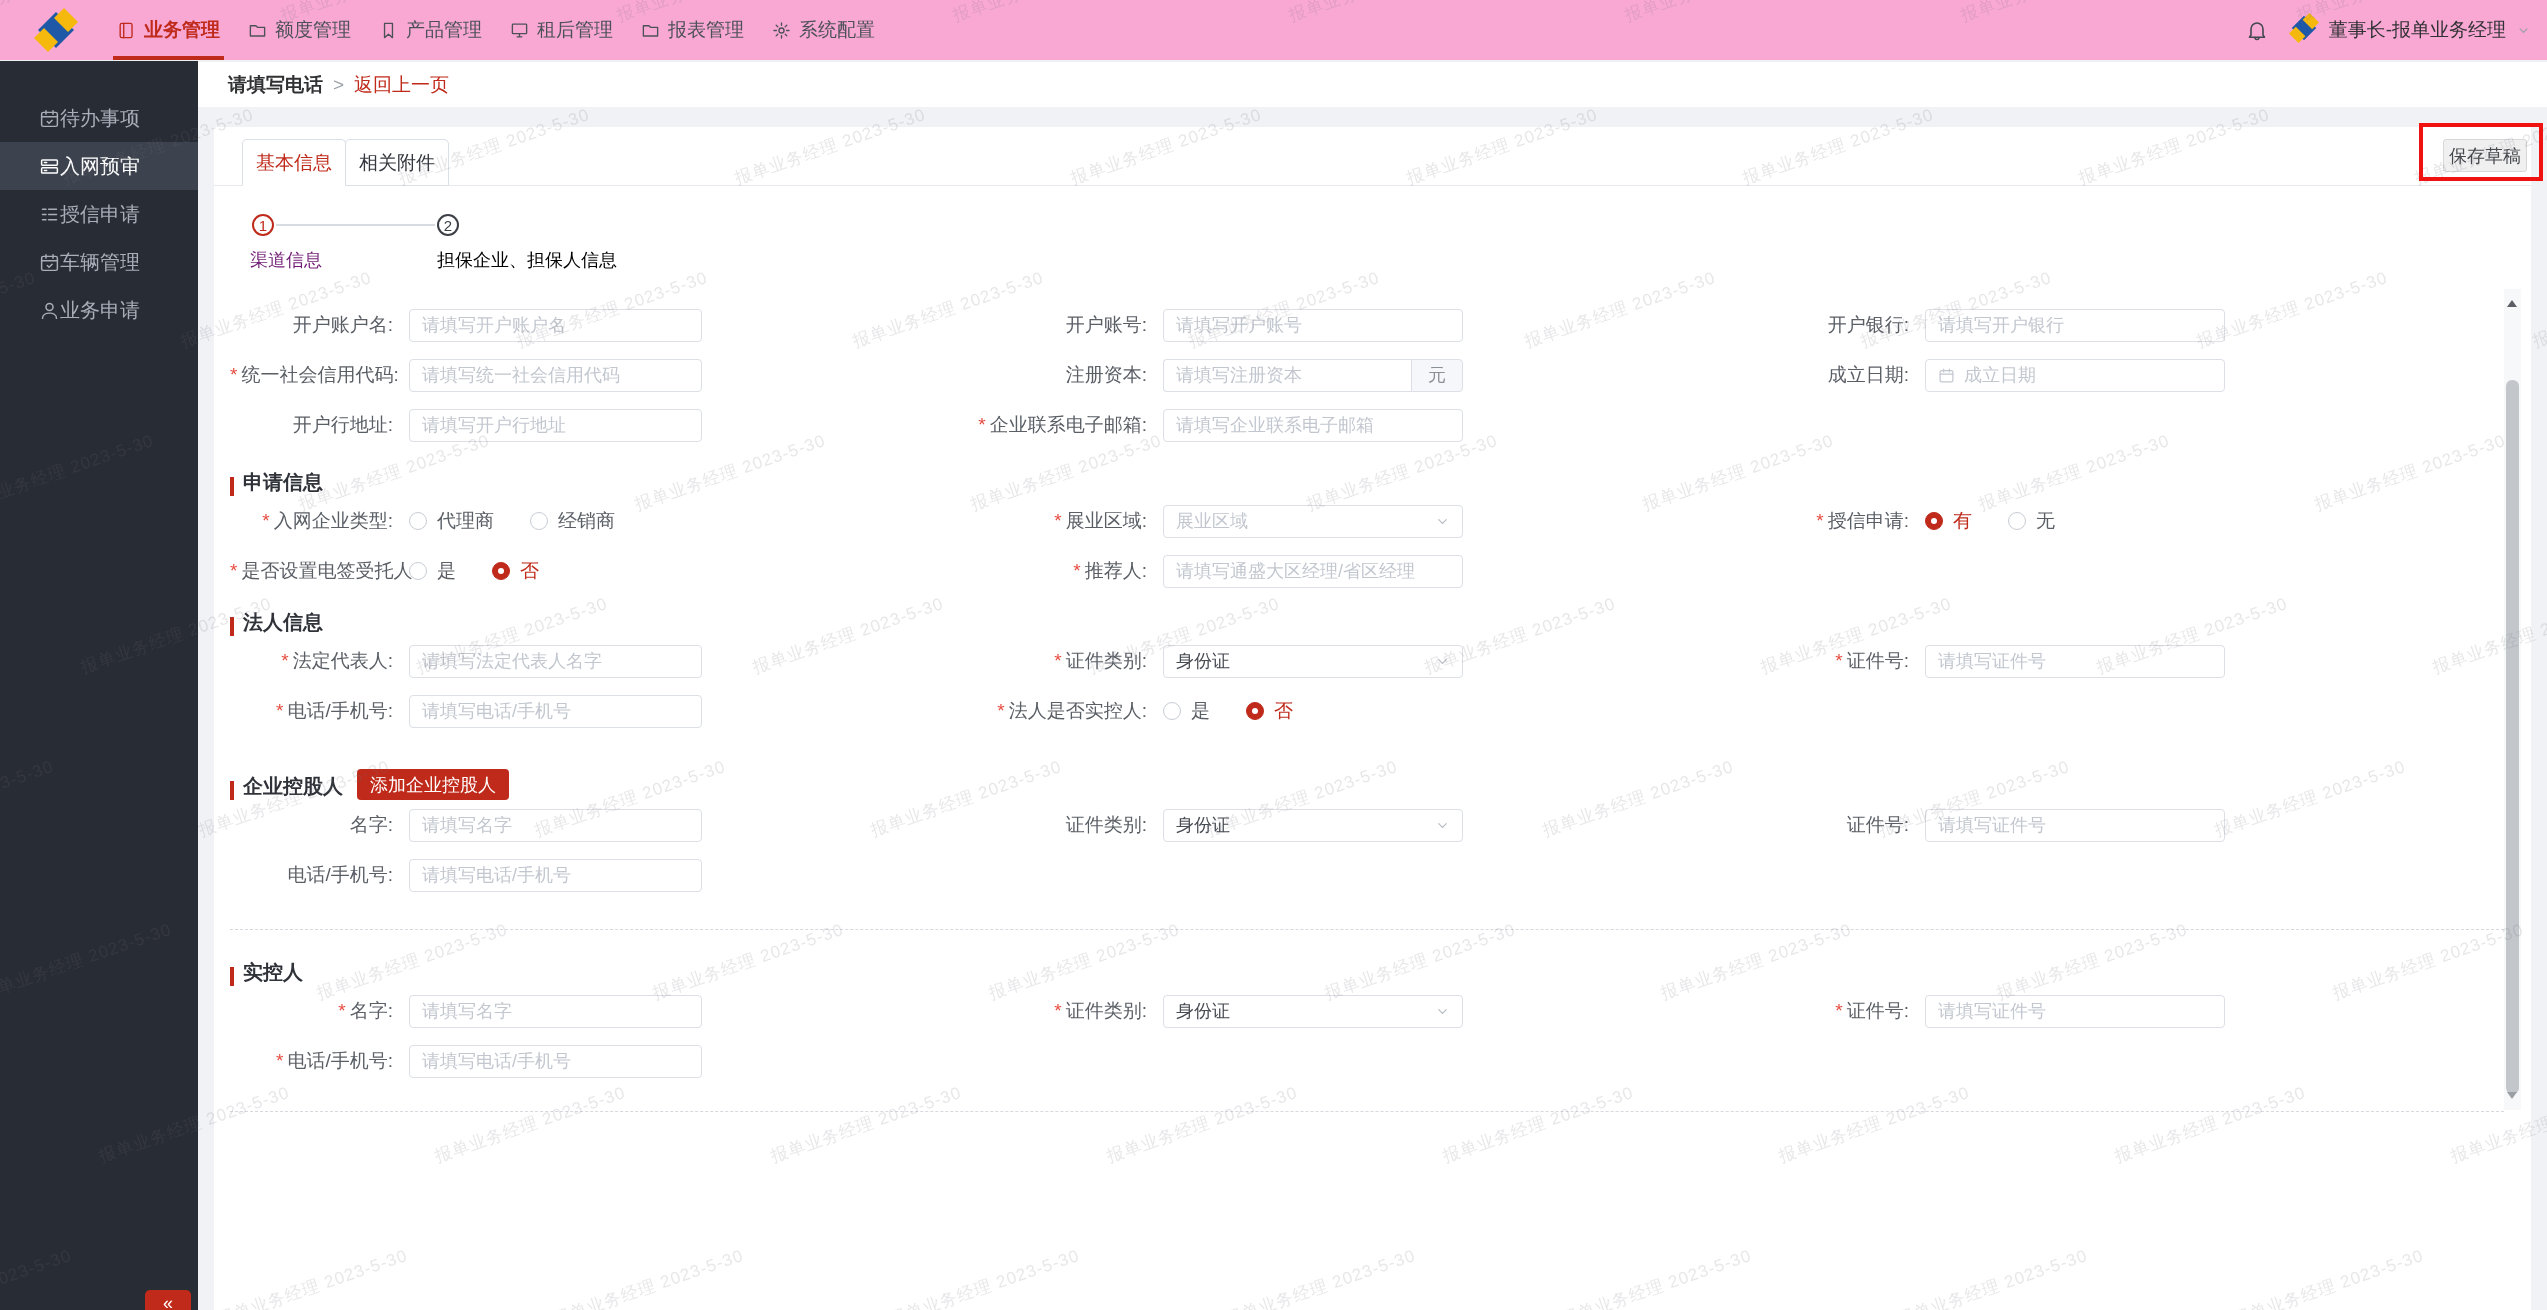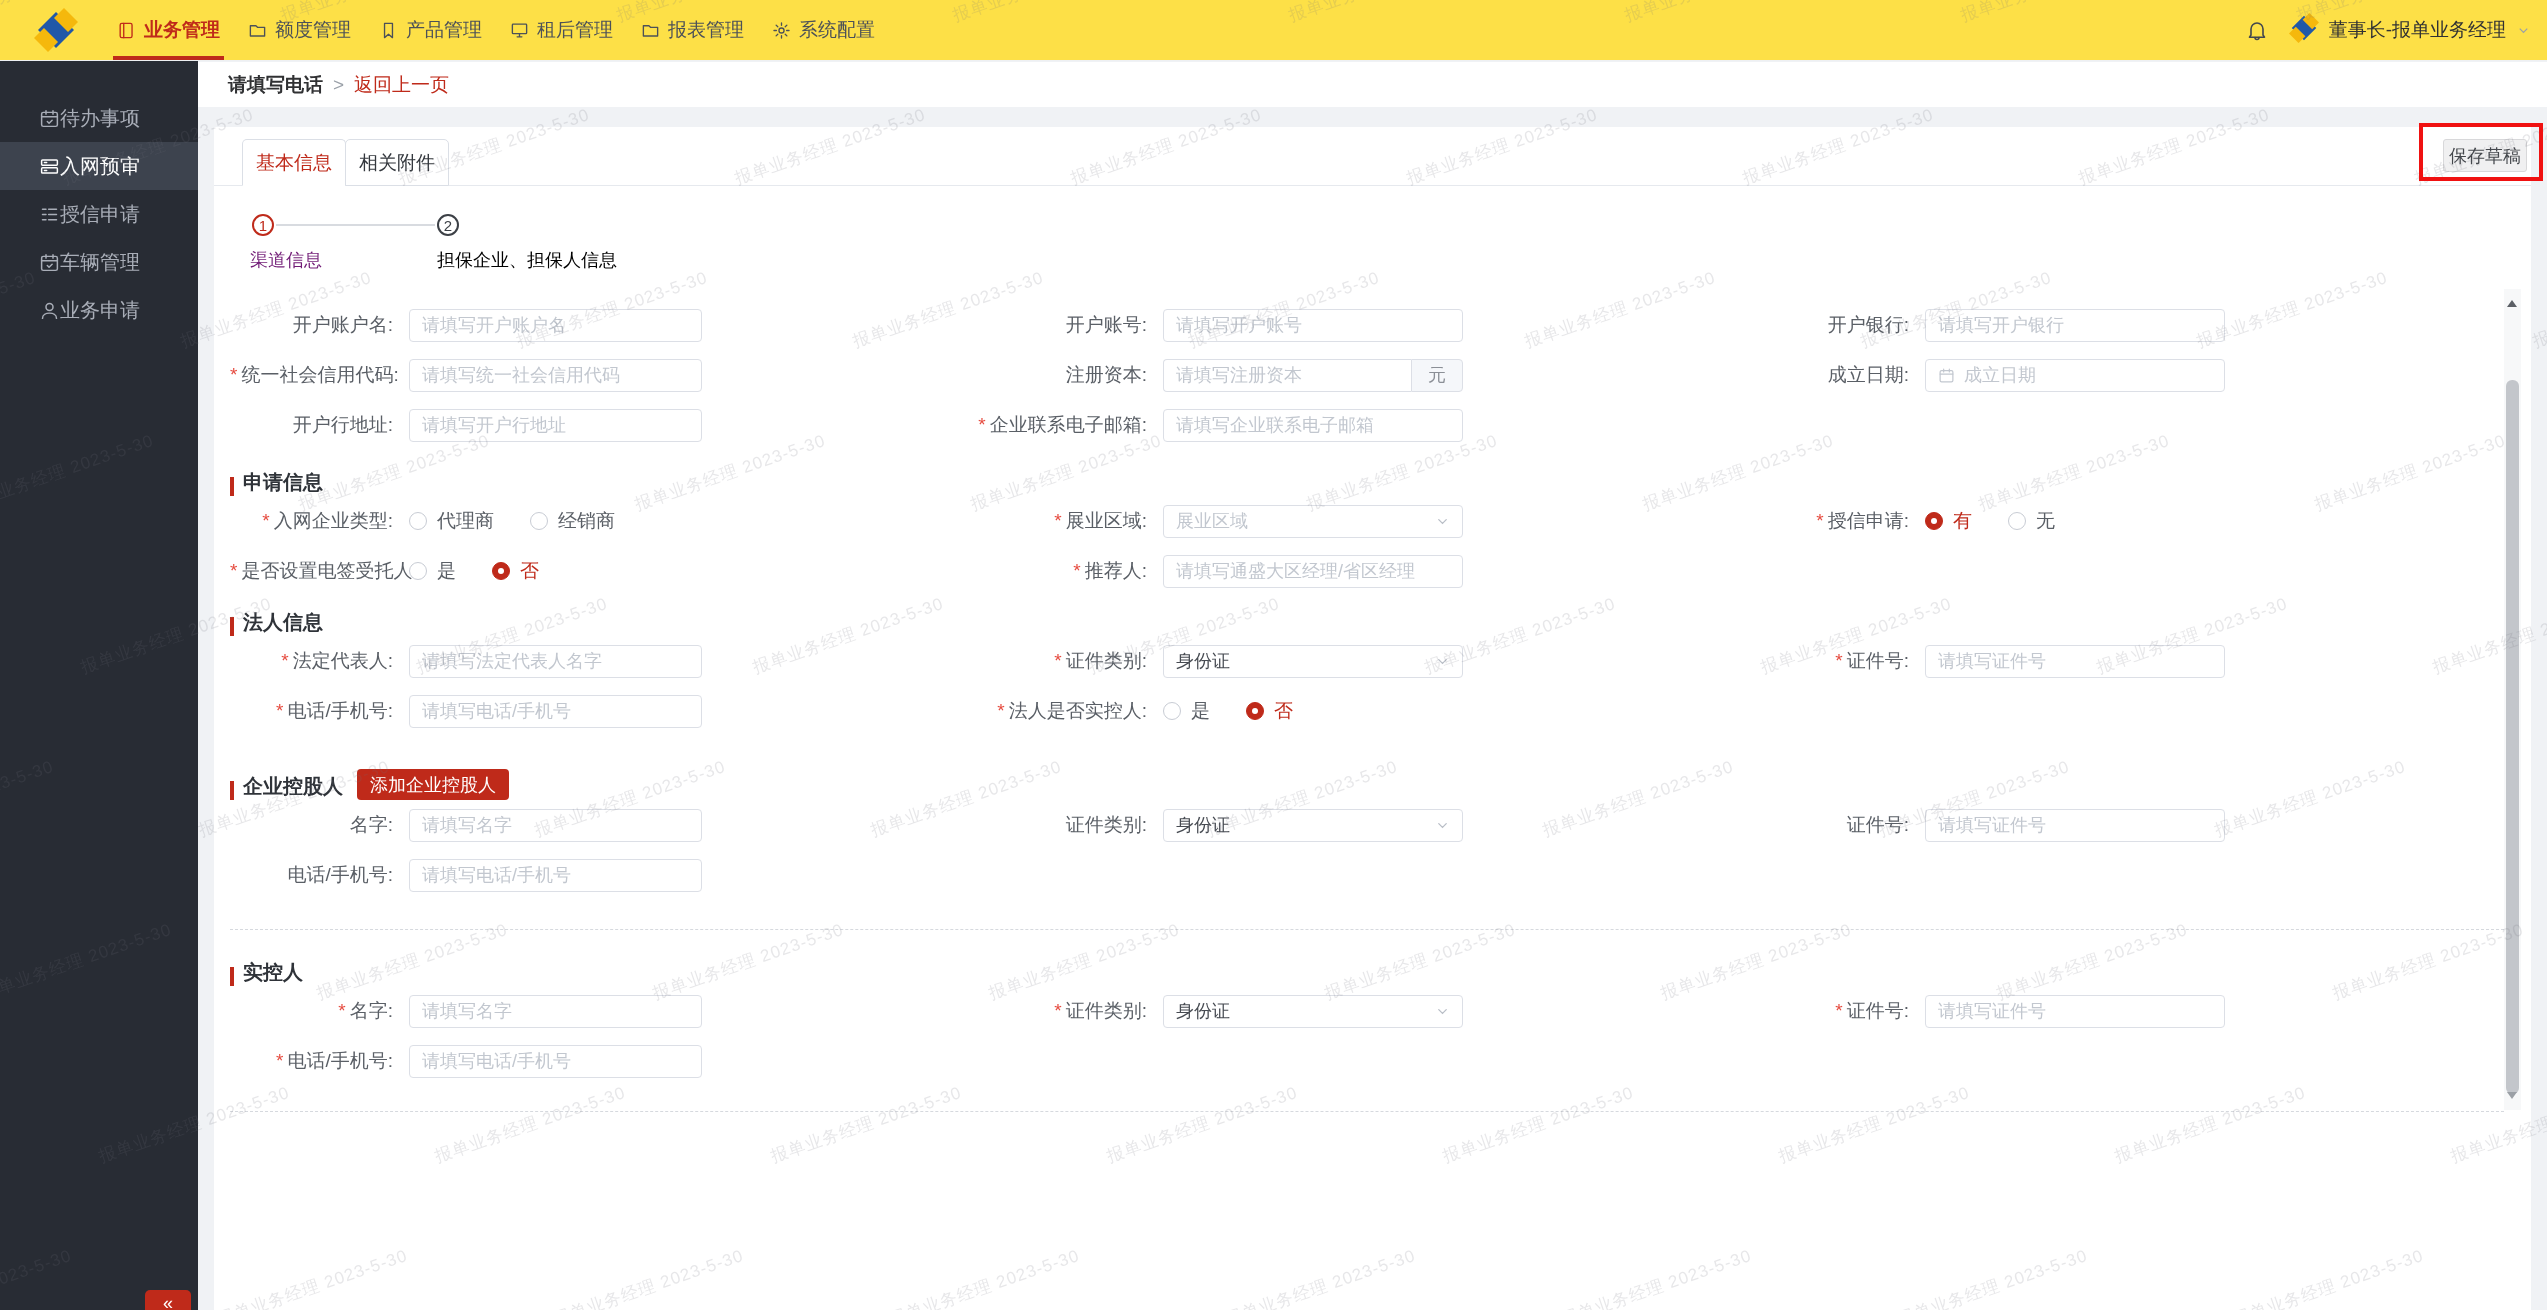--- a/index.html
+++ b/index.html
@@ -1,20 +1,20 @@
 <!DOCTYPE html>
 <html><head>
 <meta charset="utf-8">
 <style>
   html,body{margin:0;padding:0;}
   body{font-family:"Liberation Sans","DejaVu Sans",sans-serif;}
   .app{position:relative;width:2547px;height:1310px;background:#f0f2f5;overflow:hidden;}
 
   
-  .navbar{position:absolute;left:0;top:0;width:100%;height:60px;background:#fde047;border-bottom:1px solid #eef0f2;z-index:5;}
+  .navbar{position:absolute;left:0;top:0;width:100%;height:60px;background:#f9a8d4;border-bottom:1px solid #eef0f2;z-index:5;}
   .brand{position:absolute;left:34px;top:8px;}
   .nav-menu{position:absolute;left:113px;top:0;height:60px;display:flex;gap:20px;align-items:stretch;}
   .nav-item{position:relative;display:flex;align-items:center;gap:8px;font-size:19px;color:#4c5158;cursor:pointer;padding:0 4px;}
   .nav-item svg{width:19px;height:19px;}
   .nav-item.active{color:#bf2a1a;font-weight:700;}
   .nav-item.active::after{content:"";position:absolute;left:0;right:0;bottom:0;height:4px;background:#bf2a1a;}
   .nav-right{position:absolute;right:16px;top:0;height:60px;display:flex;align-items:center;gap:20px;}
   .bell{color:#43474e;display:flex;cursor:pointer;}
   .userbox{display:flex;align-items:center;gap:10px;cursor:pointer;}
   .username{font-size:19px;color:#303133;}

